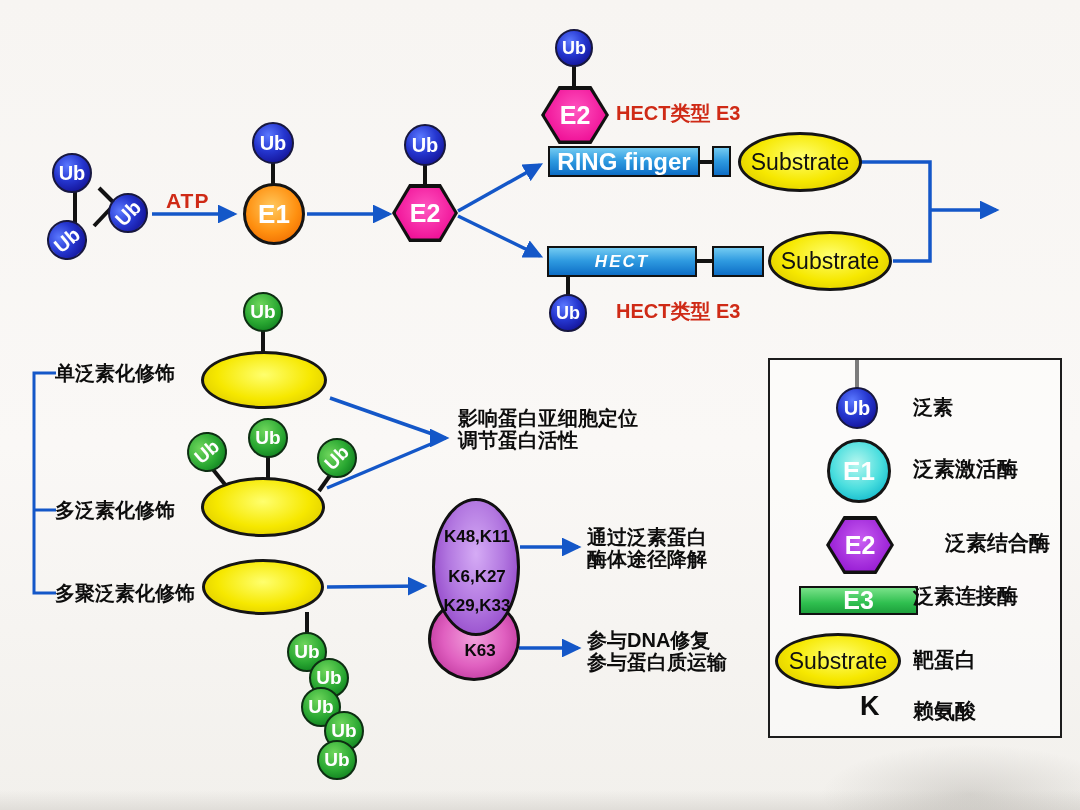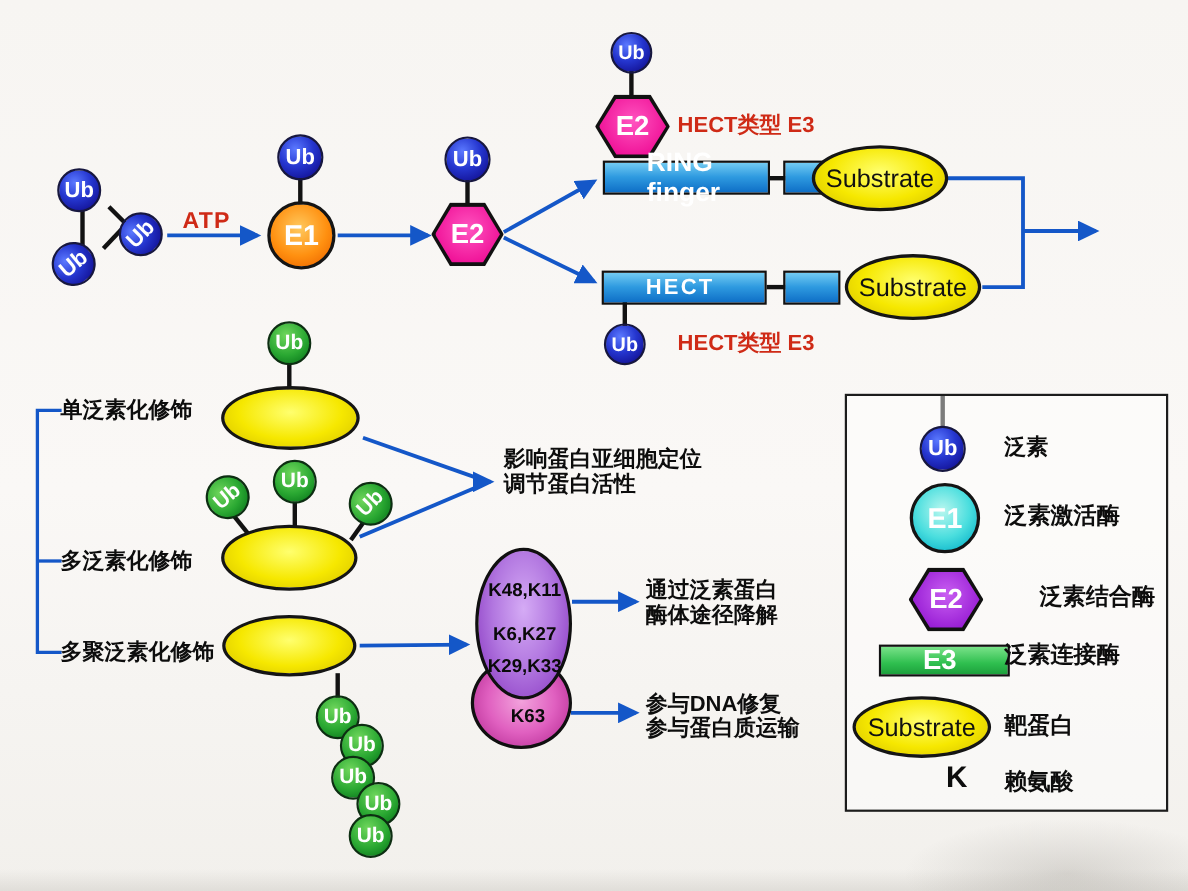--- a/index.html
+++ b/index.html
@@ -18,21 +18,21 @@
   .e1c{background:radial-gradient(circle at 46% 38%,#b8f7ef 0%,#4adede 52%,#0ab4ca 88%);
     border:3px solid #151515;font-size:26px;}
   .yell{position:absolute;border-radius:50%;box-sizing:border-box;border:3px solid #151515;
     background:radial-gradient(ellipse at 50% 40%,#ffff6e 0%,#f6e800 55%,#d6c200 96%);
     display:flex;align-items:center;justify-content:center;color:#111;}
   .pell{position:absolute;border-radius:50%;box-sizing:border-box;border:3px solid #101010;}
   .purpl{background:radial-gradient(ellipse at 50% 40%,#d5abf5 0%,#b277e0 48%,#8a3ac2 92%);}
   .pinkl{background:radial-gradient(ellipse at 50% 48%,#f2a2dc 0%,#e060c0 50%,#b62c94 92%);}
   .rectb{position:absolute;box-sizing:border-box;border:2.5px solid #111;
     background:linear-gradient(180deg,#73cbf2 0%,#2e9ae0 48%,#0e6ec6 100%);
-    display:flex;align-items:center;color:#fff;font-weight:bold;padding-left:38px;}
+    display:flex;align-items:center;justify-content:center;color:#fff;font-weight:bold;}
   .recte3{background:linear-gradient(180deg,#79e289 0%,#2fbf4f 60%,#1da03c 100%);margin-left:20px;}
   .hex{position:absolute;}
   .hex-bg{position:absolute;inset:0;background:#111;
     clip-path:polygon(26% 0%,74% 0%,100% 50%,74% 100%,26% 100%,0% 50%);}
   .hex-fill{position:absolute;inset:3.5px;
     clip-path:polygon(26% 0%,74% 0%,100% 50%,74% 100%,26% 100%,0% 50%);}
   .magenta{background:radial-gradient(circle at 50% 40%,#ff55c0 0%,#ef0f96 78%);}
   .purplehex{background:radial-gradient(circle at 50% 40%,#c95ff2 0%,#9418d2 82%);}
   .hex-label{position:absolute;inset:0;display:flex;align-items:center;justify-content:center;
     color:#fff;font-weight:bold;font-size:25px;}
@@ -135,21 +135,21 @@
   </div>
   <div class="red" style="left:616px;top:100px;">HECT类型 E3</div>
   <div class="rectb" style="left:548px;top:146px;width:152px;height:31px;font-size:24px;">
       <span>RING finger</span>
     </div>
   <div class="rectb" style="left:712px;top:146px;width:19px;height:31px;"></div>
   <div class="yell" style="left:738px;top:132px;width:124px;height:60px;font-size:23px;">
       <span>Substrate</span>
     </div>
 
-  <div class="rectb" style="left:547px;top:246px;width:150px;height:31px;font-size:20px;letter-spacing:2px;">
+  <div class="rectb" style="left:547px;top:246px;width:150px;height:31px;font-size:17px;letter-spacing:2px;font-style:italic;">
       <span>HECT</span>
     </div>
   <div class="rectb" style="left:712px;top:246px;width:52px;height:31px;"></div>
   <div class="yell" style="left:768px;top:231px;width:124px;height:60px;font-size:23px;">
       <span>Substrate</span>
     </div>
   <div class="circ ubb" style="left:549px;top:294px;width:38px;height:38px;font-size:18px;">
       <span>Ub</span>
     </div>
   <div class="red" style="left:616px;top:298px;">HECT类型 E3</div>

